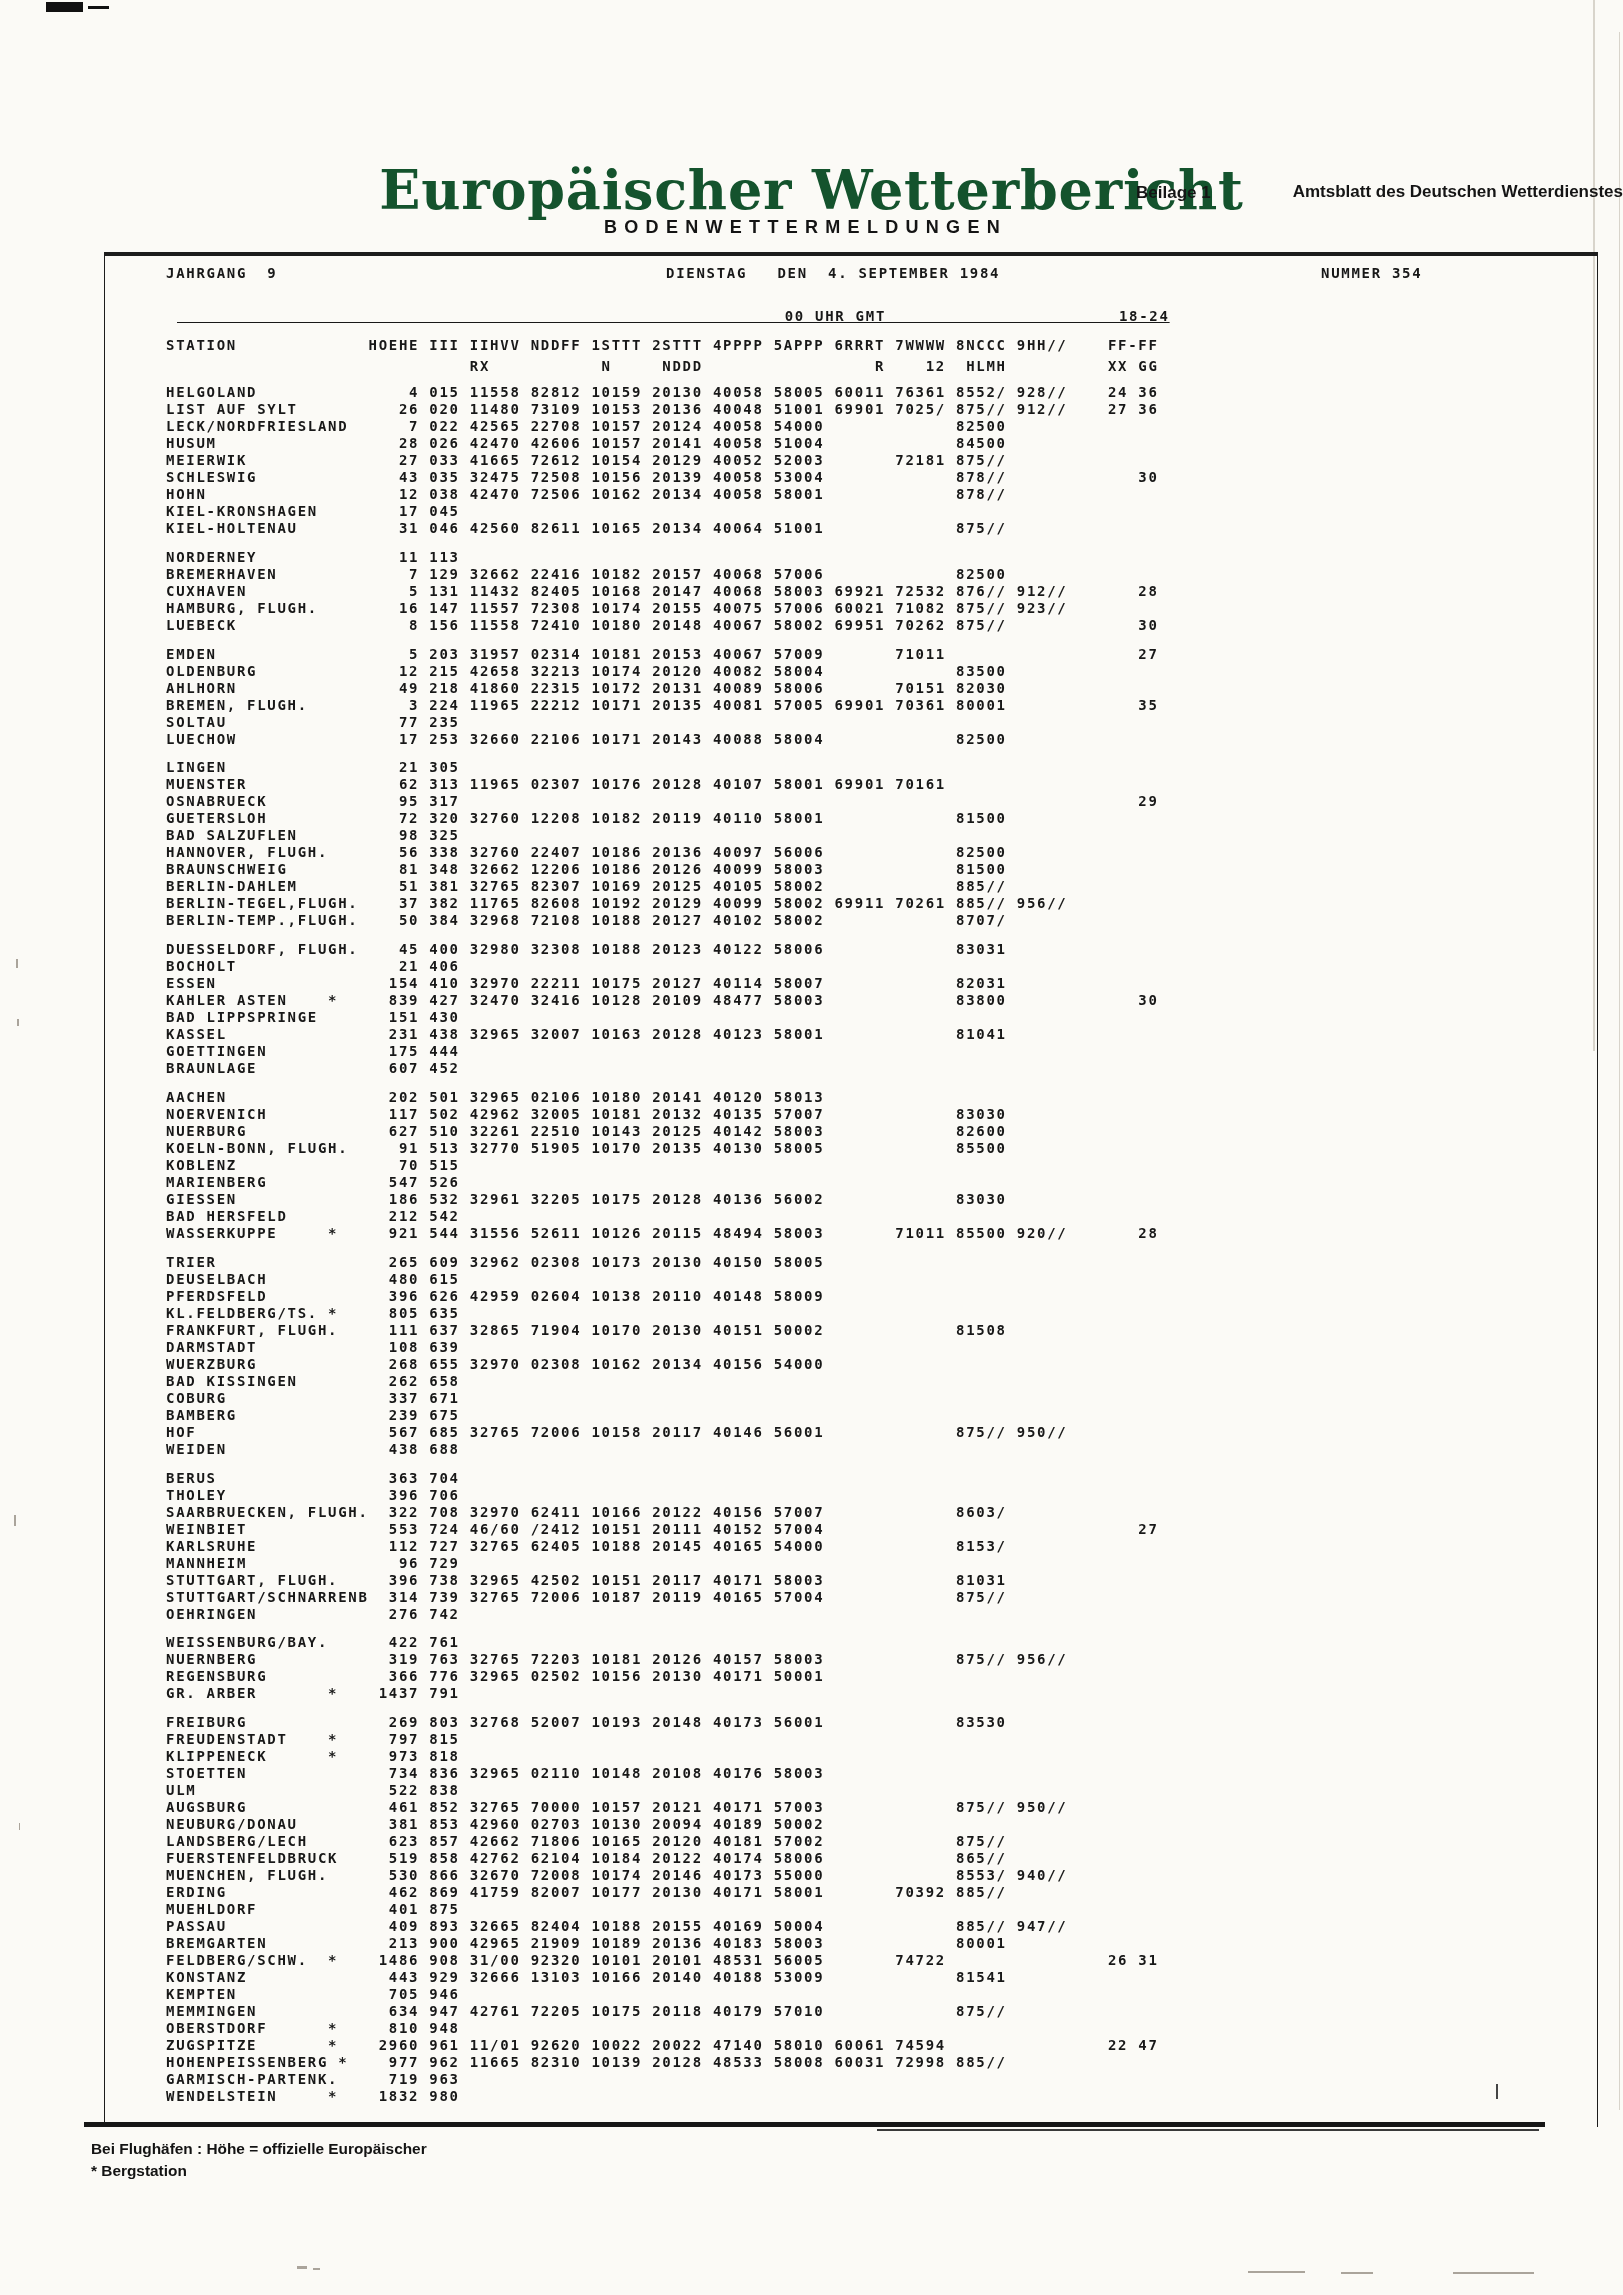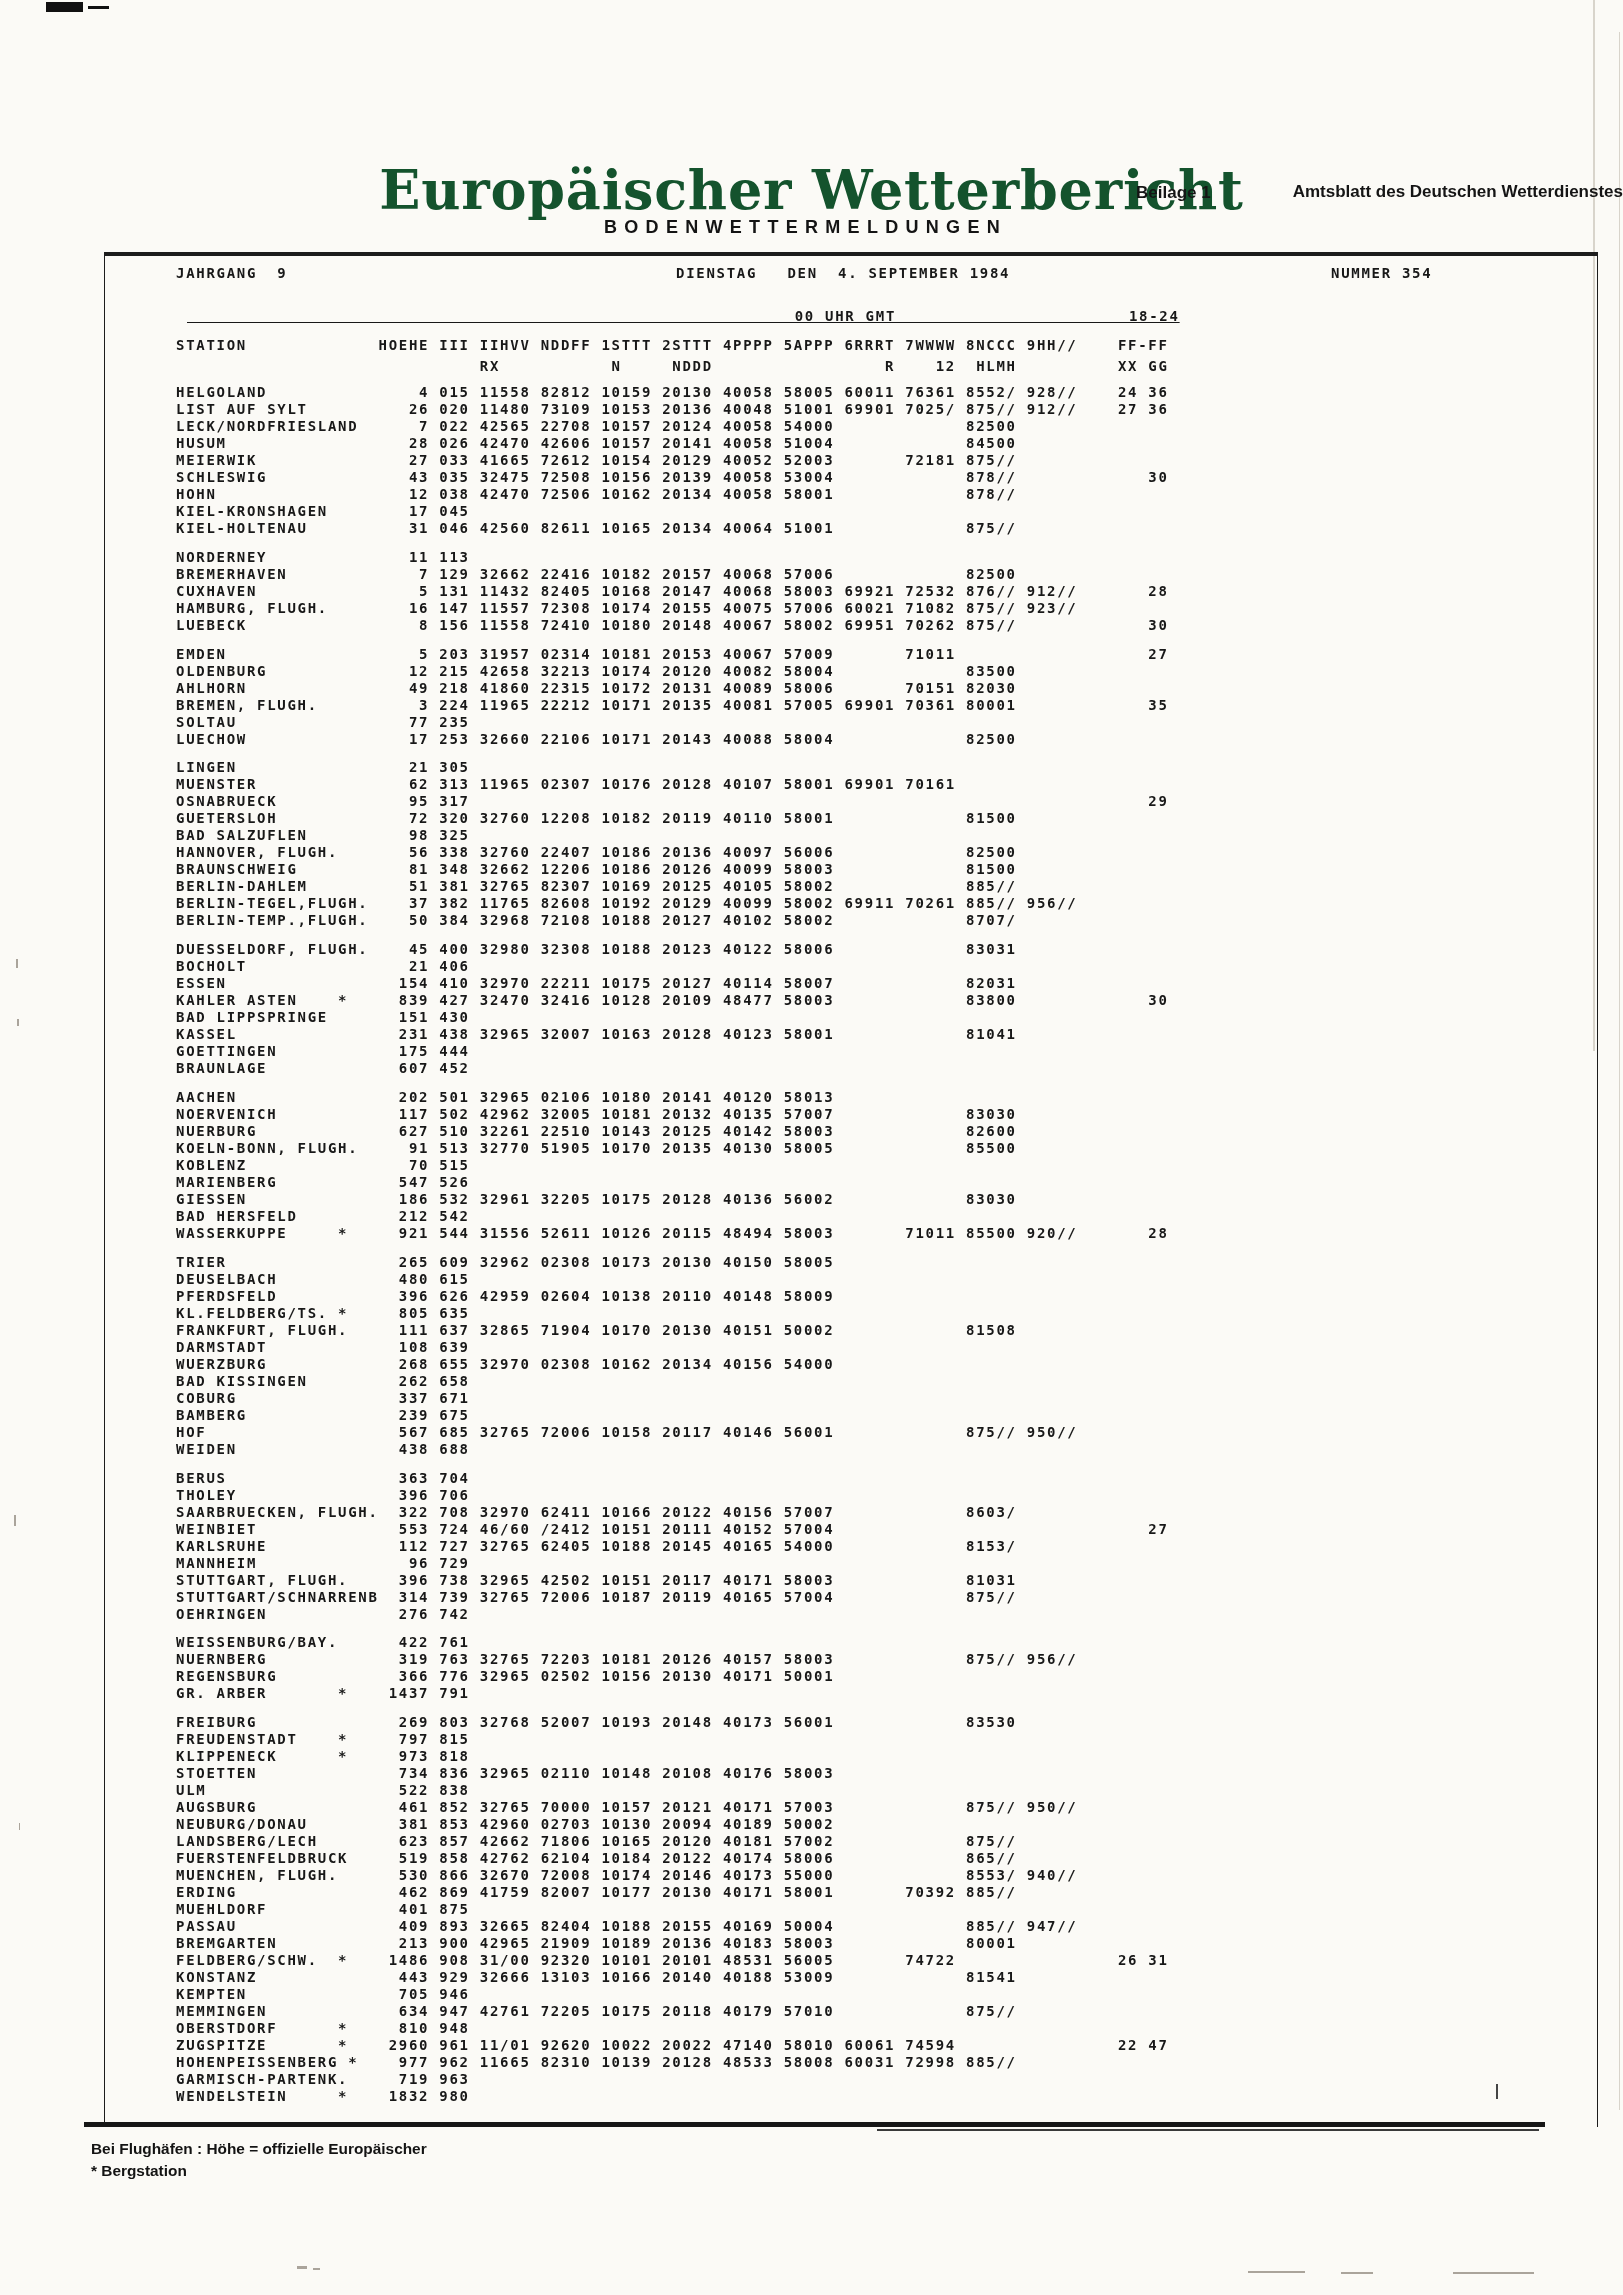--- a/index.html
+++ b/index.html
@@ -5,21 +5,21 @@
   html,body{margin:0;padding:0;}
   body{
     width:1623px;height:2295px;position:relative;overflow:hidden;
     background:#fbfaf6;color:#161616;
     font-family:"DejaVu Sans Mono", monospace;
   }
   .abs{position:absolute;}
   .mono{
     font-family:"DejaVu Sans Mono", monospace;
     font-weight:700;font-size:14px;letter-spacing:1.7px;
-    white-space:pre;color:#181818;margin-left:10px;
+    white-space:pre;color:#181818;
   }
   .title{
     left:0;right:0;top:114px;text-align:center;
     font-family:"DejaVu Serif", serif;font-weight:700;
     font-size:54px;letter-spacing:0.8px;color:#14532d;margin-top:44px;
   }
   .subtitle-row{left:0;right:0;top:182px;text-align:right;
     font-family:"Liberation Sans", sans-serif;font-weight:700;font-size:17px;color:#151515;}
   .supplement{left:1136px;top:183px;
     font-family:"Liberation Sans", sans-serif;font-weight:700;font-size:17px;color:#151515;}

